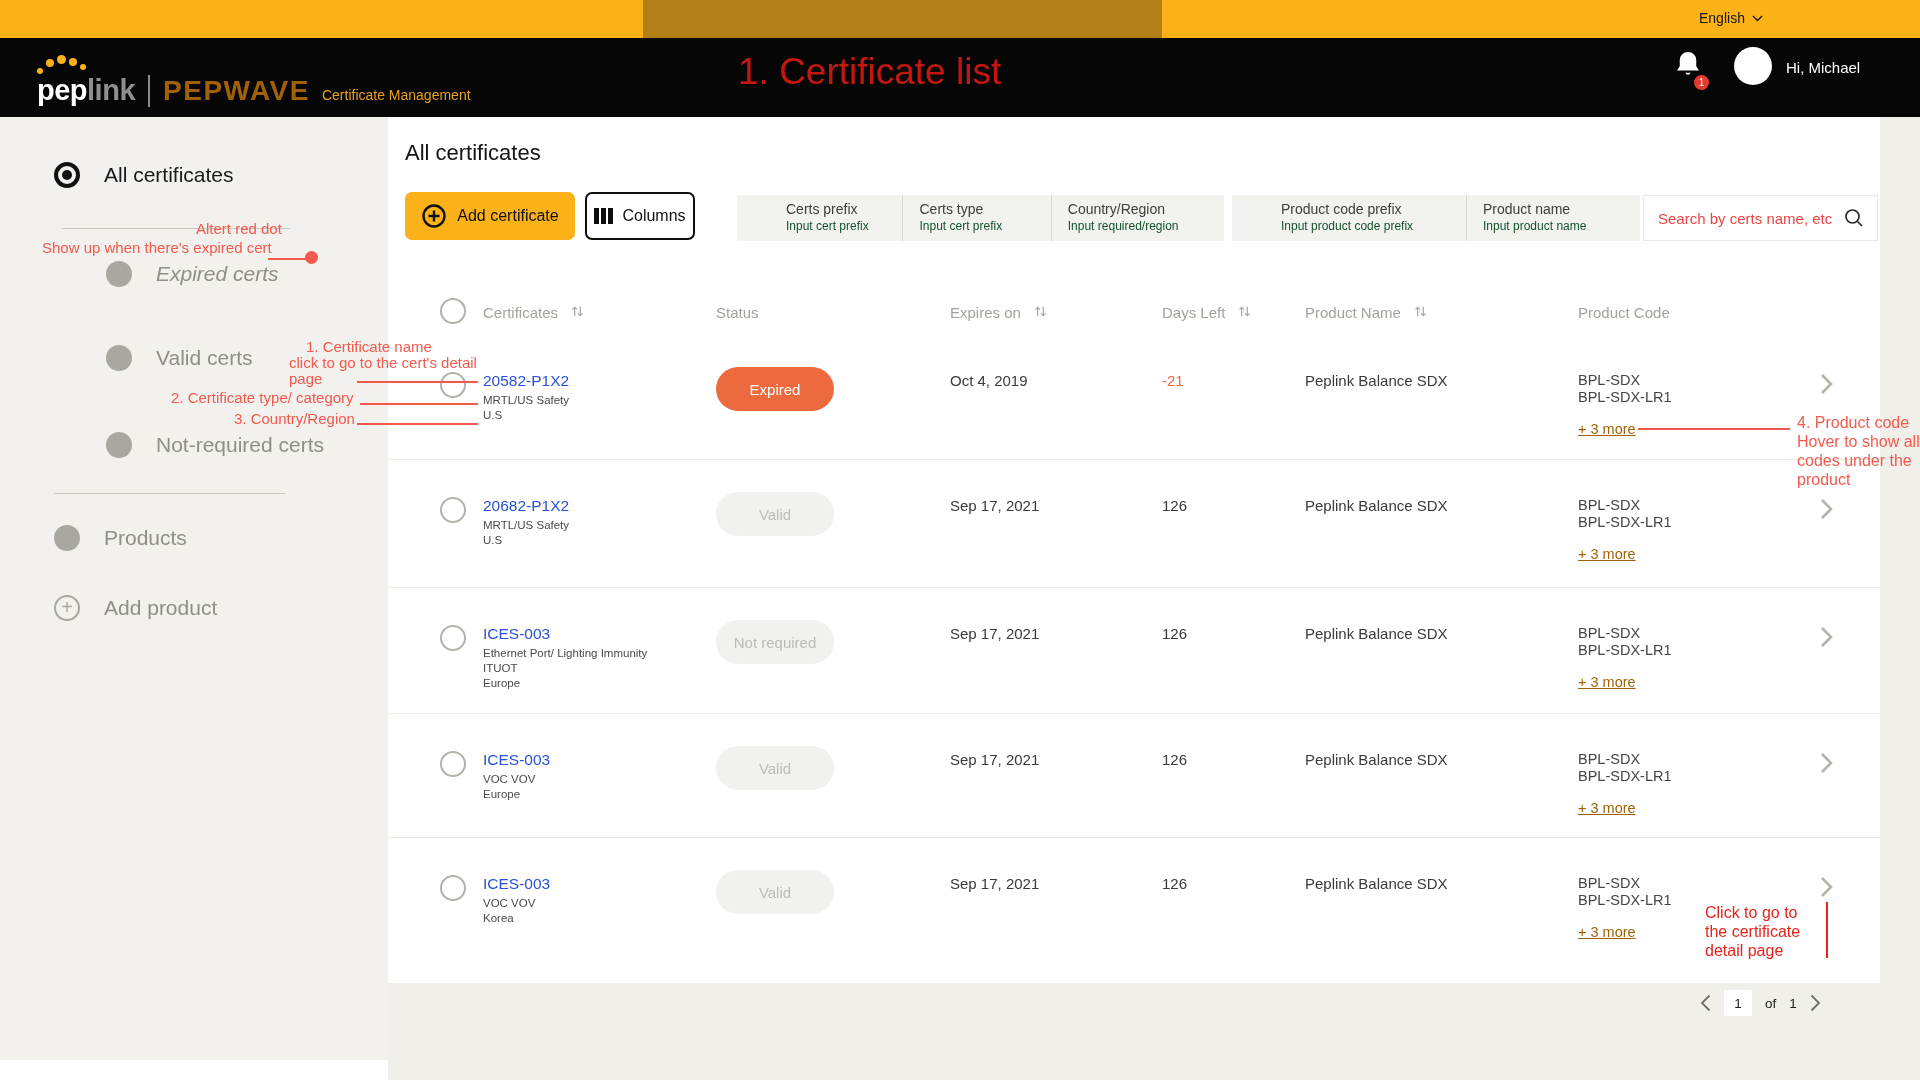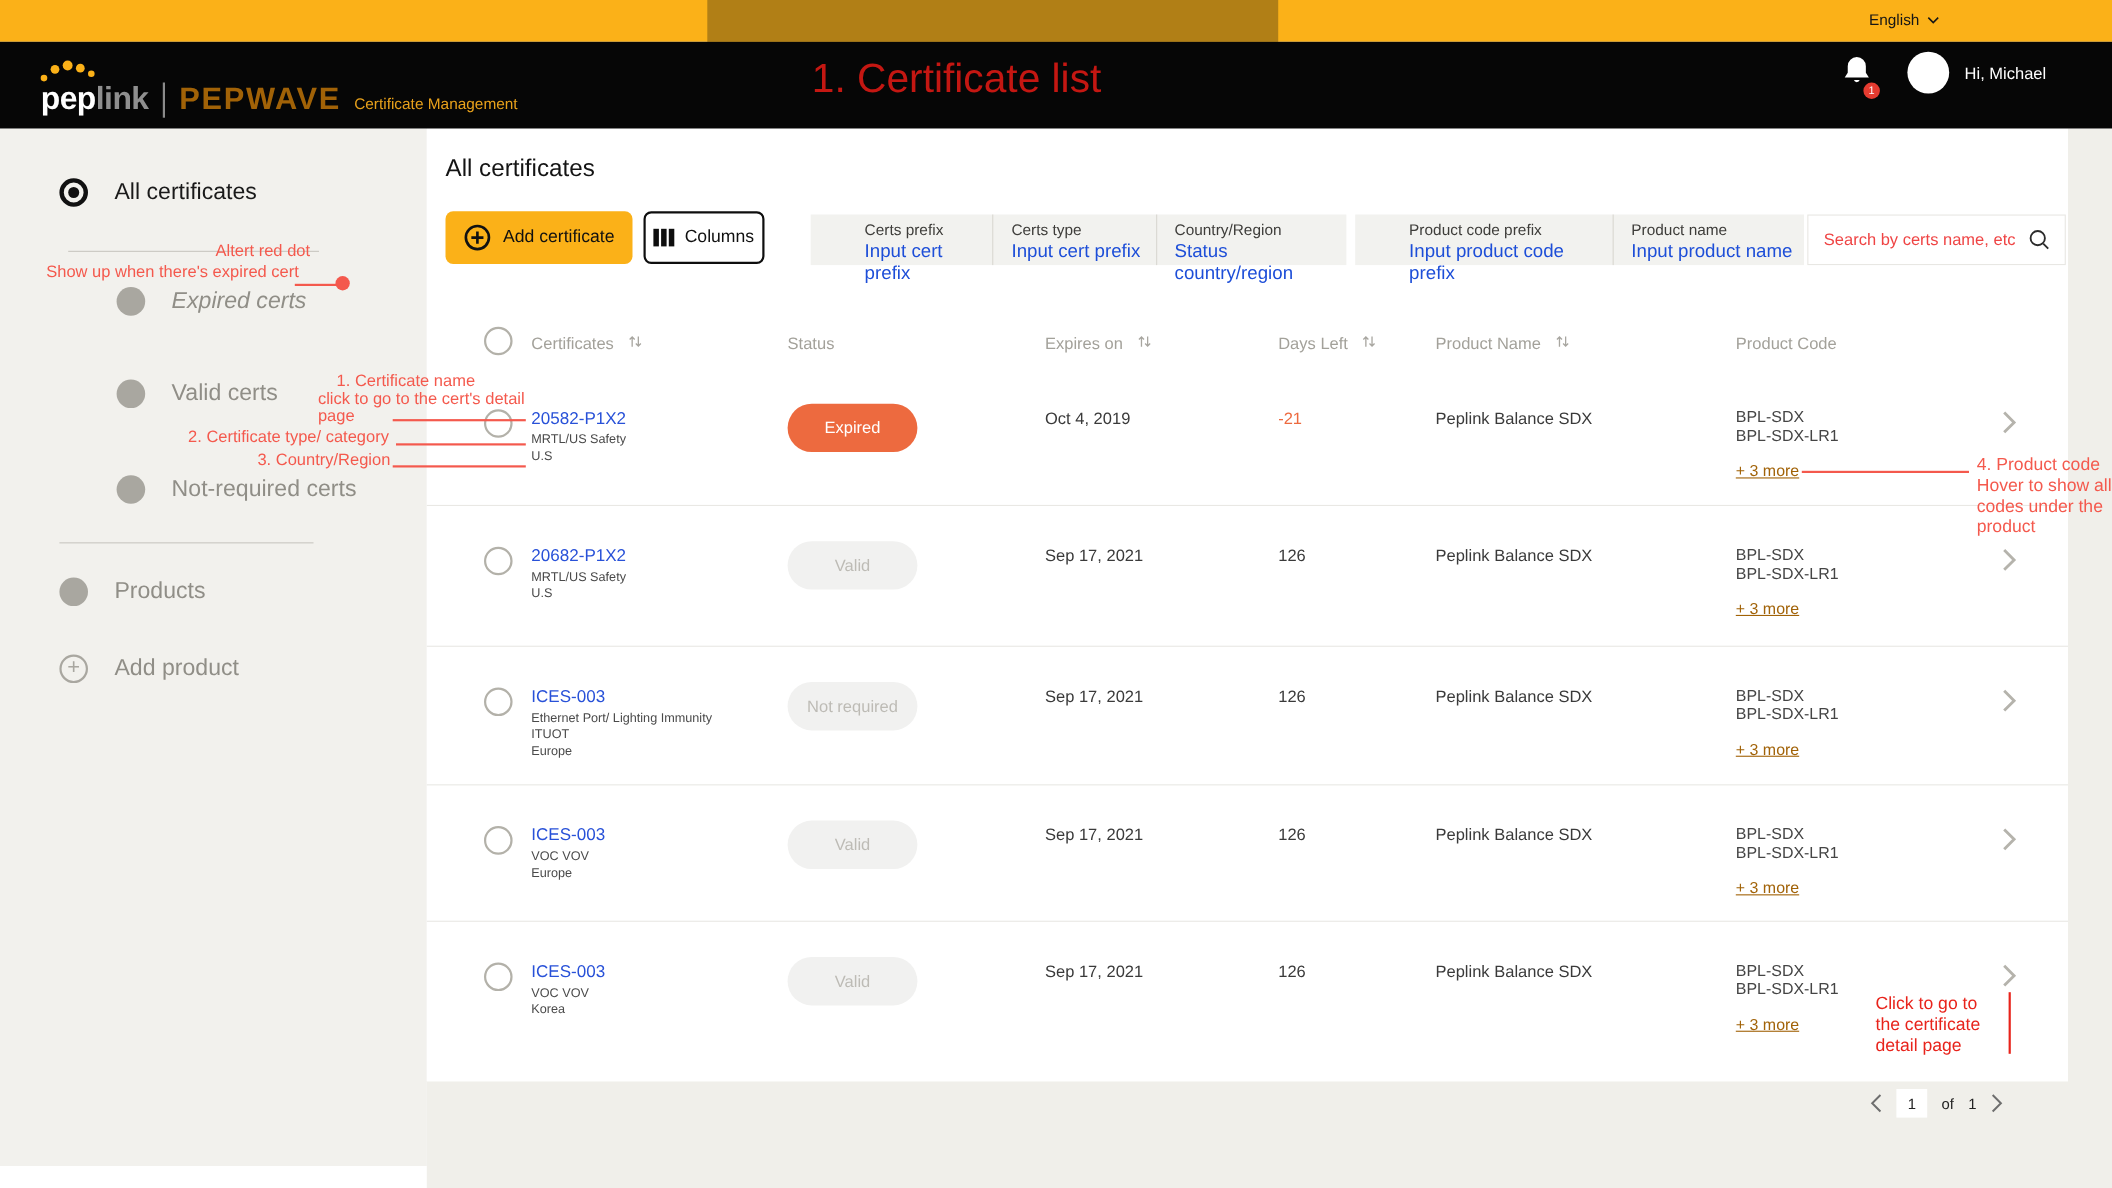--- a/index.html
+++ b/index.html
@@ -65,21 +65,21 @@
   .btn-columns{position:absolute; left:197px; top:75px; width:110px; height:48px; background:#fff; border:2px solid #0E0E0E; border-radius:7px; display:flex; align-items:center; justify-content:center; gap:9px; font-size:16px; color:#101010; cursor:pointer;}
   .col-icon{display:flex; gap:2px;}
   .col-icon span{width:5px; height:16px; background:#0E0E0E;}
 
   .filter-group{position:absolute; top:78px; height:46px; background:#F2F2EF; display:flex;padding-left:33px;}
   .fg-a{left:349px; width:487px;}
   .fg-b{left:844px; width:408px;}
   .ffield{padding:6px 0 0 16px; cursor:text;}
   .ffield + .ffield{border-left:1px solid #D9D7D1;}
   .flabel{font-size:14px; color:#3E3D3A;}
-  .fplaceholder{font-size:17px; color:#1d4ed8; margin-top:2px;}
+  .fplaceholder{font-size:12px; color:#14532d; margin-top:2px;}
   .fg-a .ffield:nth-child(1){width:142px;} .fg-a .ffield:nth-child(2){width:159px;} .fg-a .ffield:nth-child(3){width:186px;}
   .fg-b .ffield:nth-child(1){width:201px;} .fg-b .ffield:nth-child(2){width:170px;}
 
   .search-box{position:absolute; left:1255px; top:78px; width:235px; height:46px; background:#fff; border:1px solid #E8E7E3; display:flex; align-items:center; padding:0 12px 0 14px; cursor:text;}
   .search-ph{flex:1; font-size:15px; color:#ef4444; white-space:nowrap; overflow:hidden;}
 
   
   .thead{position:absolute; left:0; top:173px; width:1492px; height:45px; display:flex; align-items:center;}
   .hcell{font-size:15px; color:var(--hdr-txt); display:flex; align-items:center; gap:12px;}
   .tbody{position:absolute; left:0; top:218px; width:1492px;}
@@ -232,21 +232,21 @@
         <div class="ffield">
           <div class="flabel">Certs prefix</div>
           <div class="fplaceholder">Input cert prefix</div>
         </div>
         <div class="ffield">
           <div class="flabel">Certs type</div>
           <div class="fplaceholder">Input cert prefix</div>
         </div>
         <div class="ffield">
           <div class="flabel">Country/Region</div>
-          <div class="fplaceholder">Status country/region</div>
+          <div class="fplaceholder">Input required/region</div>
         </div>
       </div>
     <div class="filter-group fg-b" id="filters-b">
         <div class="ffield">
           <div class="flabel">Product code prefix</div>
           <div class="fplaceholder">Input product code prefix</div>
         </div>
         <div class="ffield">
           <div class="flabel">Product name</div>
           <div class="fplaceholder">Input product name</div>

